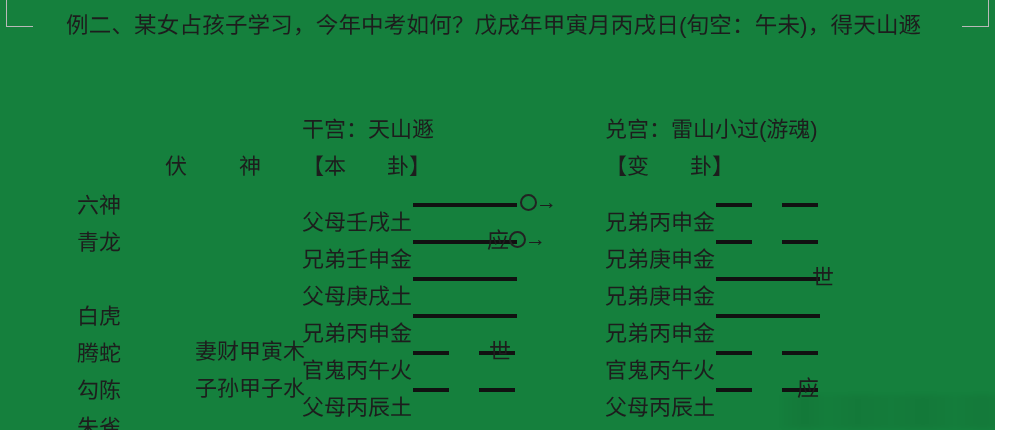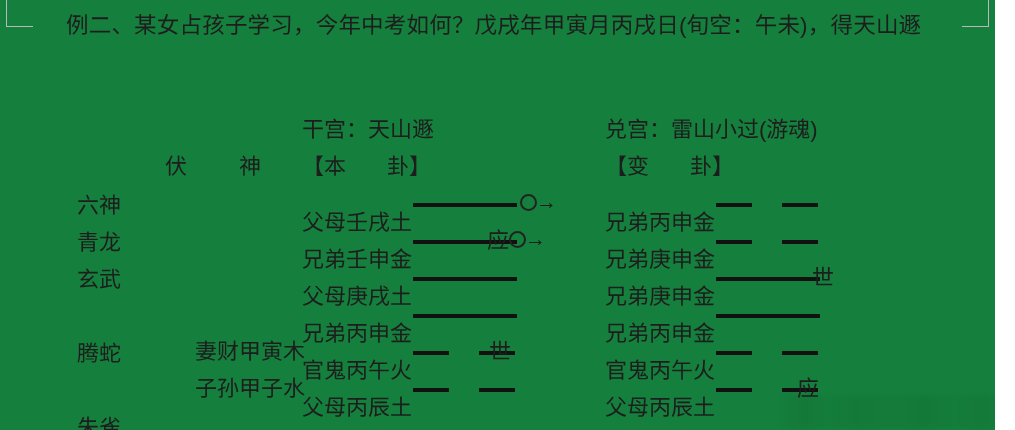--- a/index.html
+++ b/index.html
@@ -201,21 +201,20 @@
           <div class="hx col-right">
             <span class="label">兄弟丙申金</span>
             <span class="yao yin">
               <span class="bar"></span>
               <span class="gap"></span>
               <span class="bar"></span>
             </span>
           </div>
         </div>
         <div class="chart-row">
-          <div class="cell c-spirit">玄武</div>
           <div class="cell c-hidden"></div>
           <div class="hx col-left">
             <span class="label">兄弟壬申金</span>
             <span class="yao yang">
               <span class="bar"></span>
             </span>
           </div>
           <div class="marker" style="left: 470px;"><span>应</span><span class="moving">
               <span class="circle"></span>
               <span class="arrow">→</span>
@@ -223,20 +222,21 @@
           <div class="hx col-right">
             <span class="label">兄弟庚申金</span>
             <span class="yao yin">
               <span class="bar"></span>
               <span class="gap"></span>
               <span class="bar"></span>
             </span>
           </div>
         </div>
         <div class="chart-row">
+          <div class="cell c-spirit">白虎</div>
           <div class="cell c-hidden"></div>
           <div class="hx col-left">
             <span class="label">父母庚戌土</span>
             <span class="yao yang">
               <span class="bar"></span>
             </span>
           </div>
           <div class="hx col-right">
             <span class="label">兄弟庚申金</span>
             <span class="yao yang">
@@ -255,20 +255,21 @@
             </span>
           </div>
           <div class="hx col-right">
             <span class="label">兄弟丙申金</span>
             <span class="yao yang">
               <span class="bar"></span>
             </span>
           </div>
         </div>
         <div class="chart-row">
+          <div class="cell c-spirit">勾陈</div>
           <div class="cell c-hidden">妻财甲寅木</div>
           <div class="hx col-left">
             <span class="label">官鬼丙午火</span>
             <span class="yao yin">
               <span class="bar"></span>
               <span class="gap"></span>
               <span class="bar"></span>
             </span>
           </div>
           <div class="marker" style="left: 472px;"><span>世</span></div>

